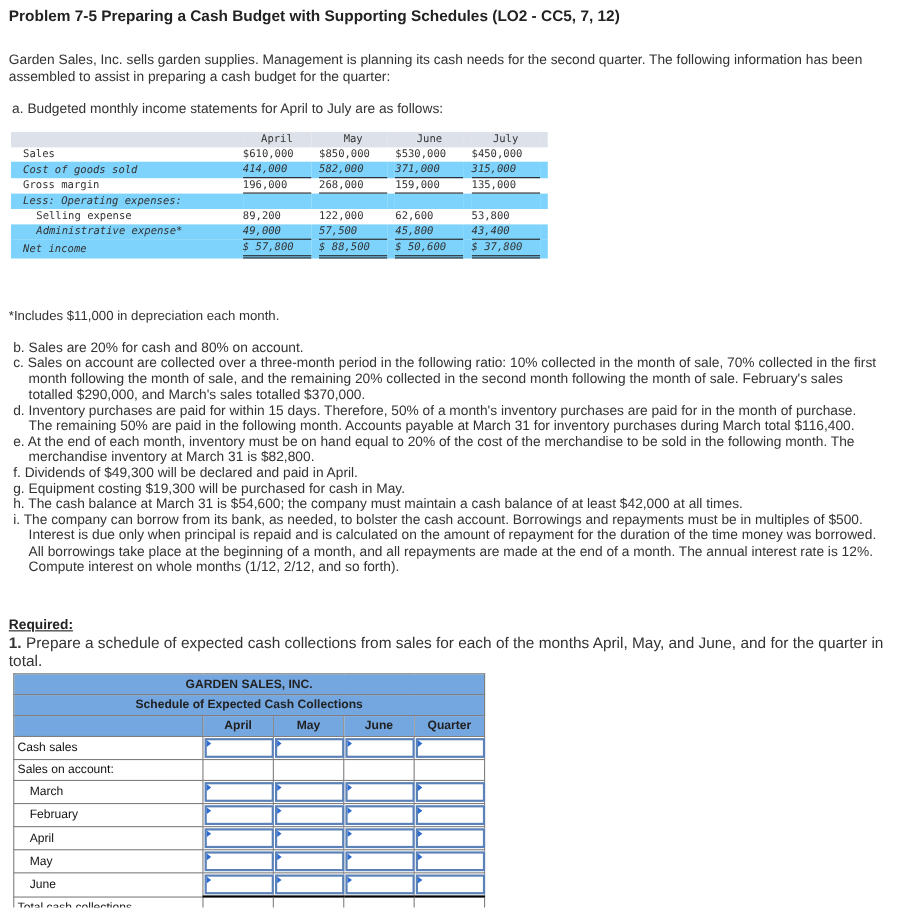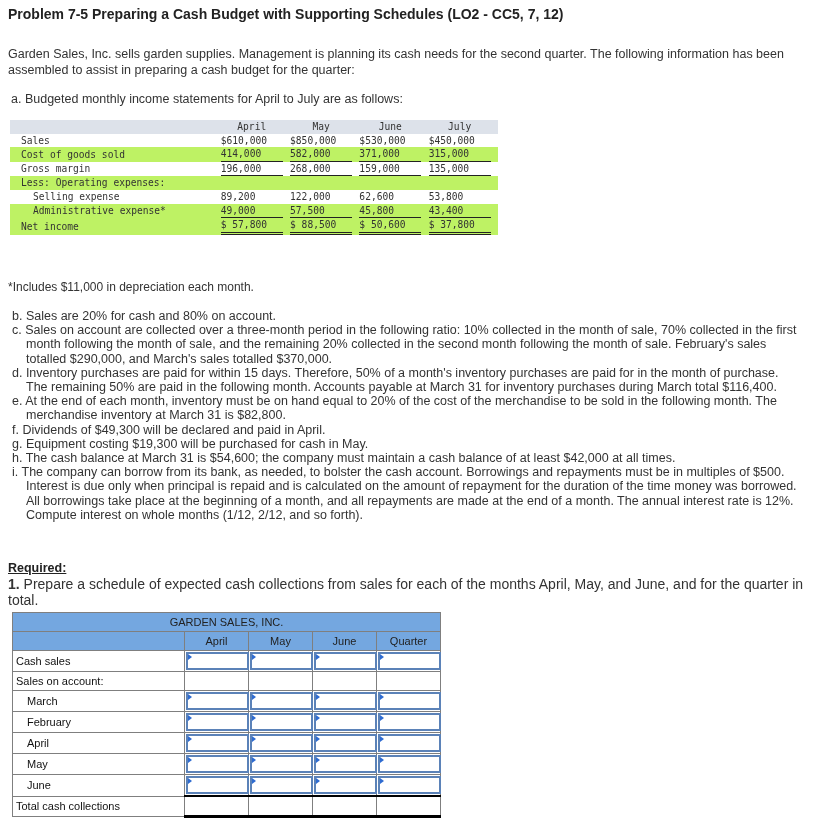--- a/index.html
+++ b/index.html
@@ -7,42 +7,42 @@
          font-family: "Liberation Sans", sans-serif; color: #222; }
   .title { position: absolute; left: 8px; top: 6px; font-size: 14px; font-weight: bold; color: #222; }
   .intro { position: absolute; left: 8px; top: 46px; width: 790px; font-size: 12.5px; line-height: 16px; color: #333; }
   .item-a { position: absolute; left: 11px; top: 92px; font-size: 12.5px; color: #333; text-align: right; }
 
   
   .is-table { position: absolute; left: 10px; top: 120px; width: 488px; border-collapse: collapse;
               font-family: "DejaVu Sans Mono", monospace; font-size: 9.6px; color: #333; }
   .is-table td { padding: 0; height: 13.6px; line-height: 13.6px; white-space: pre; }
   .is-table tr.hdr td { background: #dde2ea; }
-  .is-table tr.alt td { background: #bef264; }
+  .is-table tr.alt td { background: #7dd3fc; font-style: italic; }
   .is-table td.lbl { padding-left: 11px; width: 205px; }
   .is-table td.lbl.ind { padding-left: 23px; width: 193px; }
   .is-table td.num { text-align: right; padding-right: 0; }
   .is-table td.num span { display: inline-block; width: 62px; text-align: left; }
   .is-table td.gap { width: 8px; }
   .ul span { border-bottom: 1px solid #222; }
   .dul span { border-bottom: 3px double #222; }
 
   .footnote { position: absolute; left: 8px; top: 280px; font-size: 12px; color: #333; }
   .items { position: absolute; left: 8px; top: 309px; width: 795px; font-size: 12.5px; line-height: 14.2px; color: #333; }
   .items .it { padding-left: 18px; text-indent: -14px; margin: 0; }
 
   .req-h { position: absolute; left: 8px; top: 561px; font-size: 12.5px; font-weight: bold; color: #222; text-decoration: underline; }
   .req-1 { position: absolute; left: 8px; top: 576px; font-size: 14px; color: #333; }
   .req-1 b { font-weight: bold; }
 
   
   .sched { position: absolute; left: 12px; top: 612px; border-collapse: collapse;
            font-family: "Liberation Sans", sans-serif; font-size: 11px; color: #111; }
   .sched td { border: 1px solid #7f7f7f; height: 18px; padding: 0 3px; }
-  .sched .bluehead td { background: #74a7e0; text-align: center; font-weight: normal; color: #222; }
+  .sched .bluehead td { background: #74a7e0; text-align: center; font-weight: bold; color: #222; }
   .sched .lblc { width: 154px; }
   .sched .dc { width: 63px; padding: 0; position: relative; }
   .sched .indent { padding-left: 14px; }
   .inp { display: block; width: calc(100% - 4px); height: 14px; margin: 1px 1px; border: 2px solid #5b82b8; background: #fff; position: relative; }
   .inp::before { content: ""; position: absolute; left: 0; top: 0; border-left: 4px solid #2e6bd1; border-top: 3px solid transparent; border-bottom: 3px solid transparent; }
   .total-row td.dc { border-bottom: 3px solid #000; border-top: 2px solid #000; }
 </style>
 </head>
 <body>
 
@@ -158,20 +158,23 @@
 
 <div class="req-h">Required:</div>
 <div class="req-1"><b>1.</b><span> Prepare a schedule of expected cash collections from sales for each of the months April, May, and June, and for the quarter in total.</span></div>
 
 <table class="sched">
   <tbody>
       <tr class="bluehead">
     <td colspan="5">GARDEN SALES, INC.</td>
   </tr>
   <tr class="bluehead">
+    <td colspan="5">Schedule of Expected Cash Collections</td>
+  </tr>
+  <tr class="bluehead">
     <td class="lblc"></td>
     <td class="dc">April</td>
     <td class="dc">May</td>
     <td class="dc">June</td>
     <td class="dc">Quarter</td>
   </tr>
   <tr>
     <td class="lblc">Cash sales</td>
     <td class="dc">
           <span class="inp"></span>

